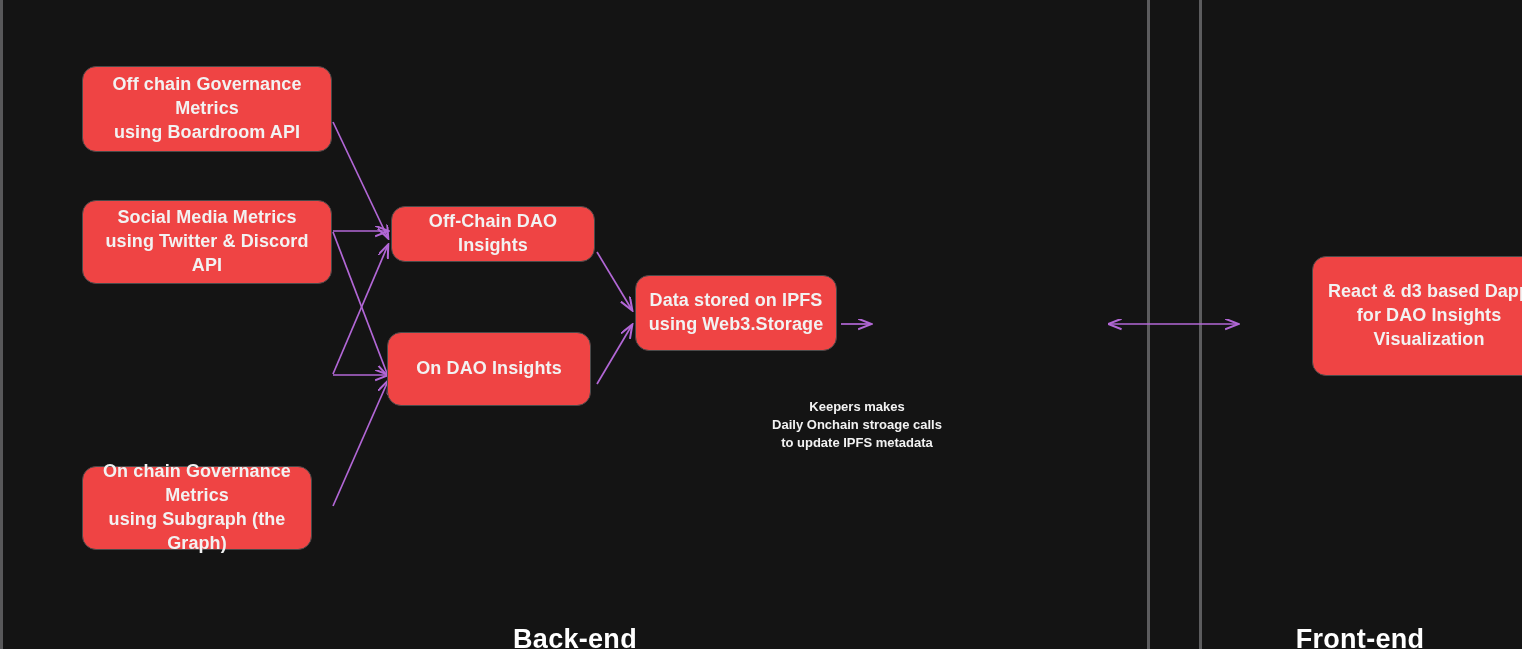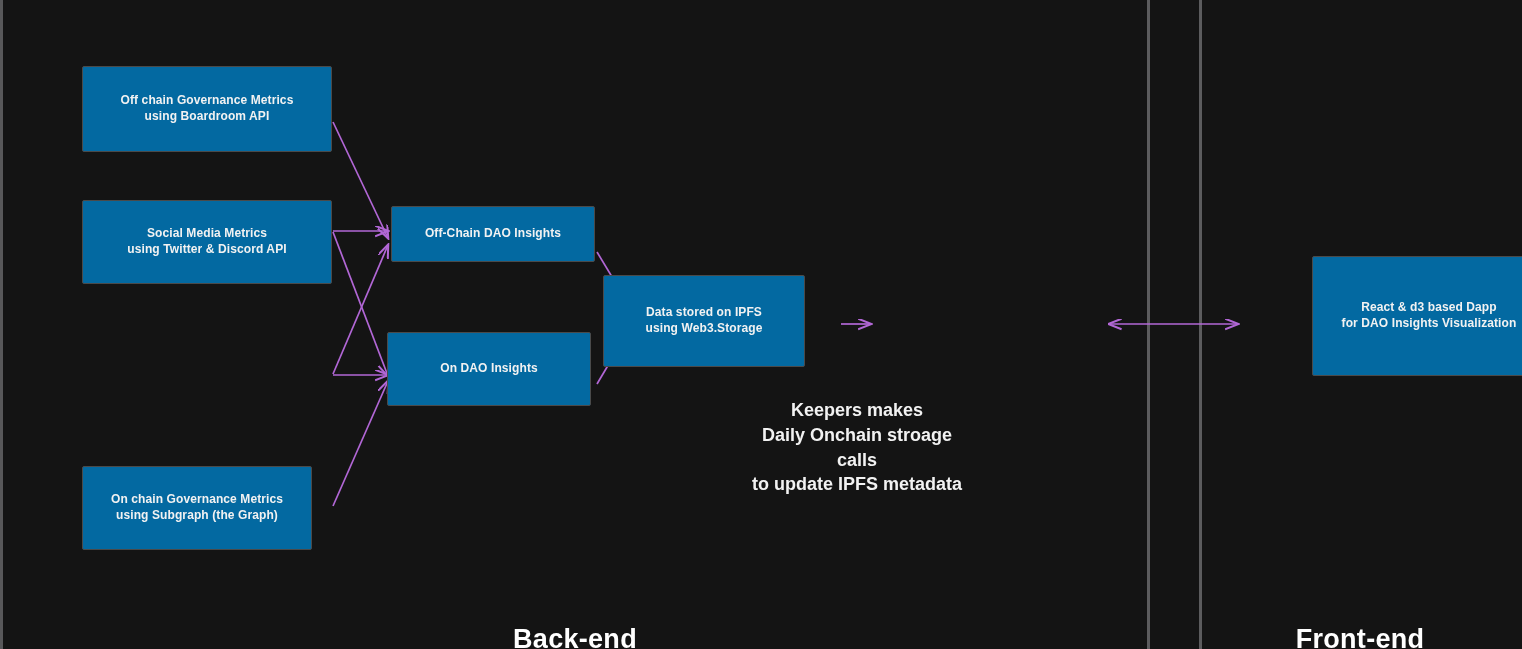--- a/index.html
+++ b/index.html
@@ -37,43 +37,43 @@
     width: 3px;
     height: 649px;
     background: #5c5c5e;
     z-index: 0;
   }
 
   
   .node {
     position: absolute;
     z-index: 2;
-    background: #0369a1;
+    background: #ef4444;
     border: 1px solid #4a4a4a;
-    border-radius: 2px;
+    border-radius: 14px;
     display: flex;
     align-items: center;
     justify-content: center;
     text-align: center;
     color: #f2f2f2;
     font-weight: bold;
-    font-size: 12px;
+    font-size: 18px;
     line-height: 1.33;
     letter-spacing: 0.1px;
     padding: 6px 12px;
     white-space: pre-line;
   }
 
   
   .annotation {
     position: absolute;
     z-index: 2;
     color: #f2f2f2;
     font-weight: bold;
-    font-size: 18px;
+    font-size: 13px;
     line-height: 1.38;
     text-align: center;
     white-space: pre-line;
   }
 
   
   .section-label {
     position: absolute;
     z-index: 2;
     color: #ffffff;
@@ -133,21 +133,21 @@
 using Twitter &amp; Discord API</div>
 
 
   <div class="node" style="left:79px;top:466px;width:230px;height:84px;">On chain Governance Metrics
 using Subgraph (the Graph)</div>
 
   <div class="node" style="left:388px;top:206px;width:204px;height:56px;">Off-Chain DAO Insights</div>
 
   <div class="node" style="left:384px;top:332px;width:204px;height:74px;">On DAO Insights</div>
 
-  <div class="node" style="left:600px;top:275px;width:202px;height:92px;">Data stored on IPFS
+  <div class="node" style="left:632px;top:275px;width:202px;height:76px;">Data stored on IPFS
 using Web3.Storage</div>
 
 
   <div class="node" style="left:1309px;top:256px;width:234px;height:120px;">React &amp; d3 based Dapp
 for DAO Insights Visualization</div>
 
   <div class="annotation" style="left:740px;top:398px;width:228px;">Keepers makes
 Daily Onchain stroage calls
 to update IPFS metadata</div>
 

